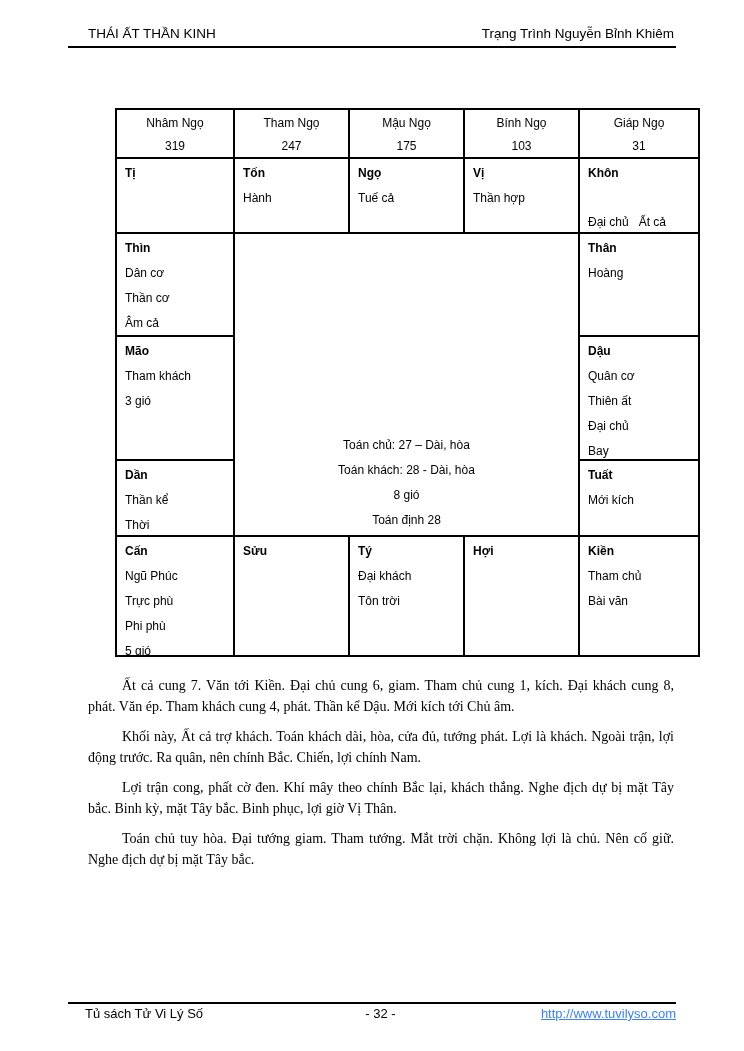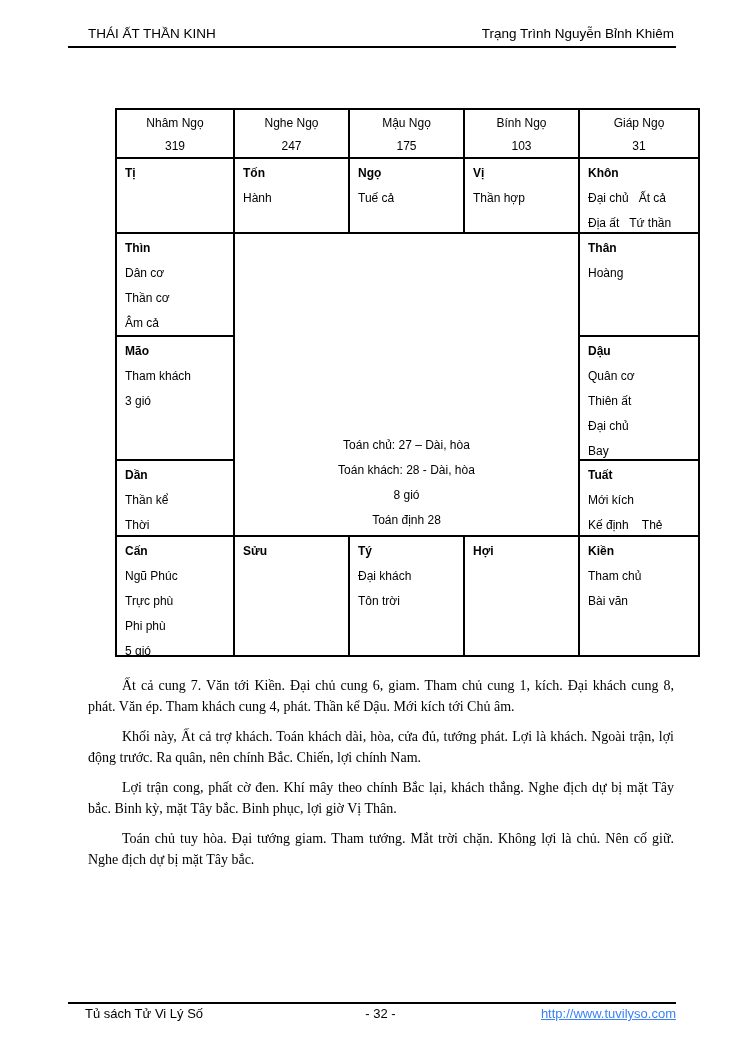--- a/index.html
+++ b/index.html
@@ -19,21 +19,21 @@
 
   
   .chart { position:absolute; left:115px; top:108px;
            display:grid;
            grid-template-columns:116px 113px 113px 113px 118px;
            grid-template-rows:47px 73px 101px 122px 74px 118px;
            gap:2px; background:#000; border:2px solid #000; }
   .cell { background:#fff; padding:2px 8px; font-size:12px; line-height:25px; overflow:hidden; }
   .year { text-align:center; padding:2px 2px; line-height:23px; }
   .ct { font-weight:bold; }
-  .pre { white-space:pre; }
+  .pre { white-space:pre;margin-top:24px; }
   .center-cell { grid-column:2/5; grid-row:3/6;
                  display:flex; flex-direction:column; justify-content:flex-end;
                  align-items:center; text-align:center; }
   .a31 { grid-column:1; grid-row:3; } .a51 { grid-column:5; grid-row:3; }
   .a41 { grid-column:1; grid-row:4; } .a52 { grid-column:5; grid-row:4; }
   .a42 { grid-column:1; grid-row:5; } .a53 { grid-column:5; grid-row:5; }
 
   
   .bodytext { position:absolute; left:88px; top:675px; width:586px;
               font-size:14px; line-height:21px; text-align:justify;font-family:Liberation Serif, serif; }
@@ -58,21 +58,21 @@
   </div>
   <div class="rule hdr-rule"></div>
 
   <div class="chart">
 
     <div class="cell year">
       <div>Nhâm Ngọ</div>
       <div>319</div>
     </div>
     <div class="cell year">
-      <div>Nghe Ngọ</div>
+      <div>Tham Ngọ</div>
       <div>247</div>
     </div>
     <div class="cell year">
       <div>Mậu Ngọ</div>
       <div>175</div>
     </div>
     <div class="cell year">
       <div>Bính Ngọ</div>
       <div>103</div>
     </div>

